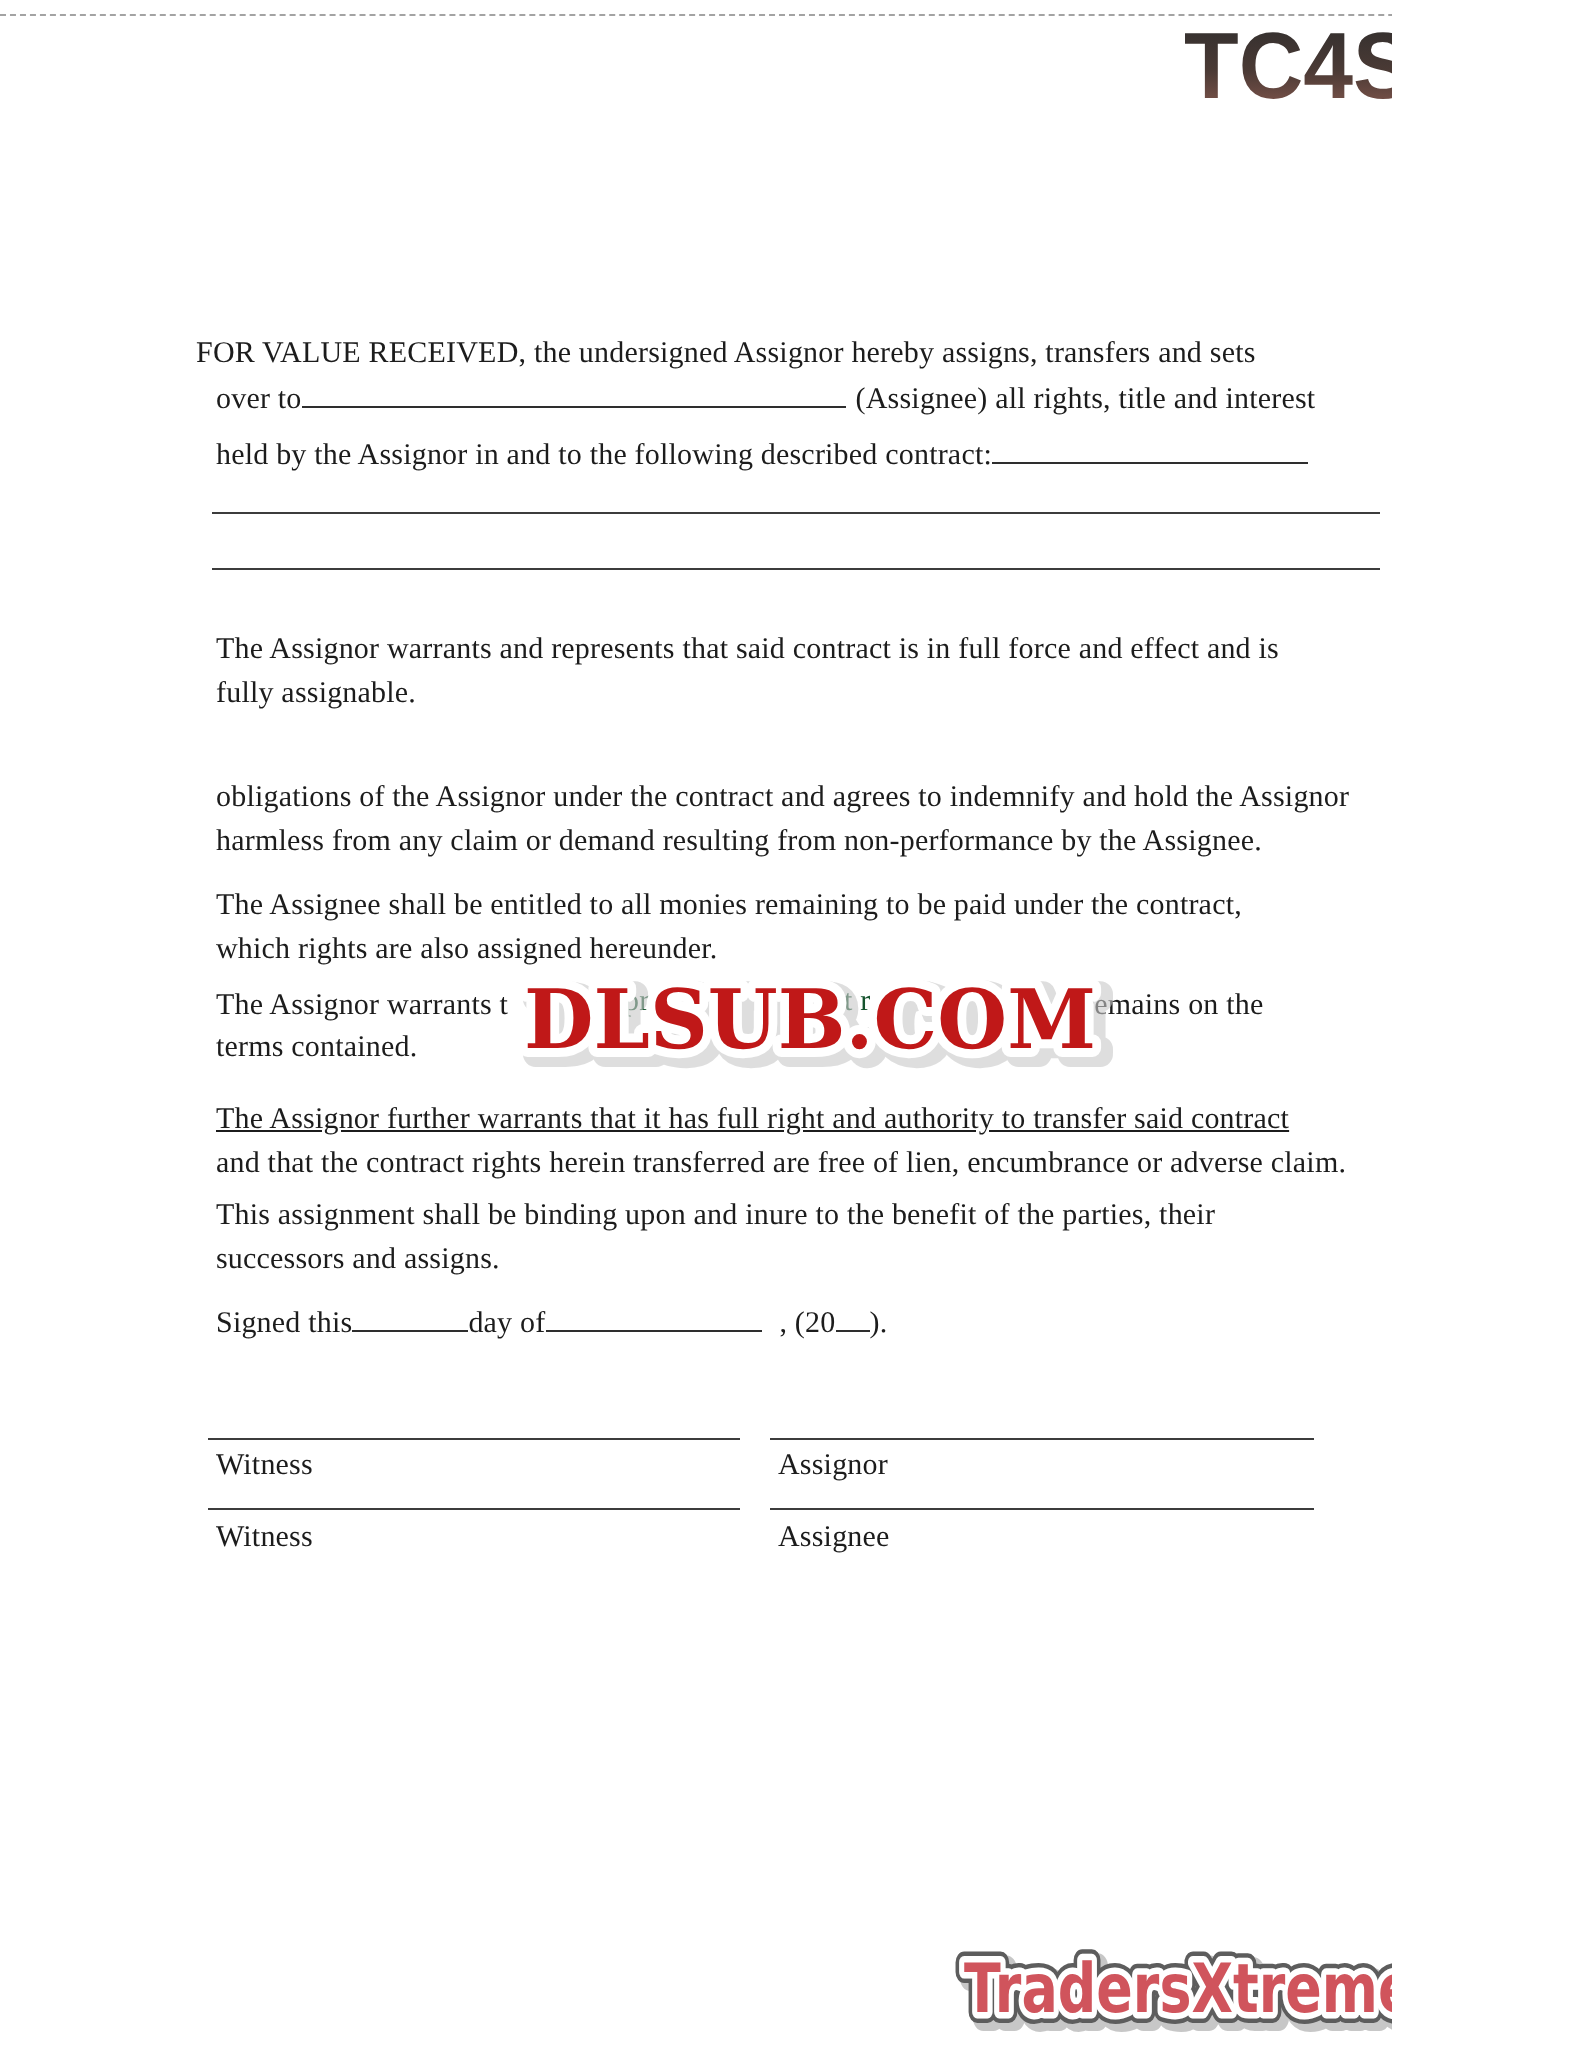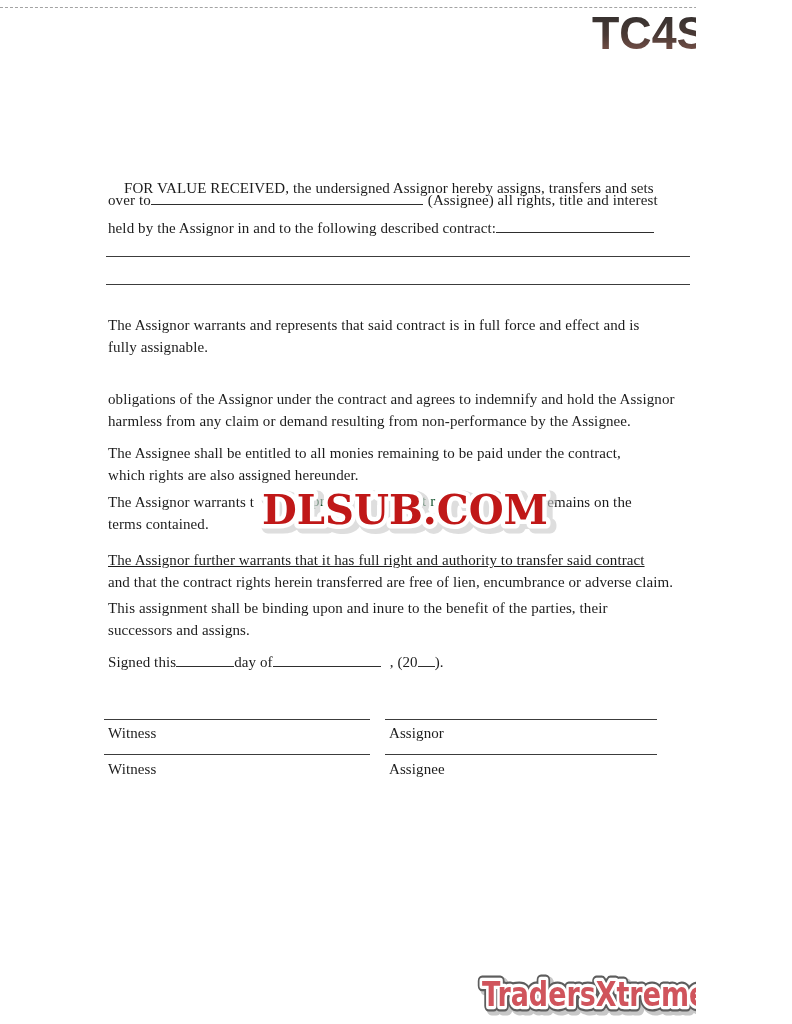--- a/index.html
+++ b/index.html
@@ -41,21 +41,21 @@
           <stop offset="0%" stop-color="#2d2d2d"></stop>
           <stop offset="55%" stop-color="#4a3a35"></stop>
           <stop offset="100%" stop-color="#8a5a50"></stop>
         </linearGradient>
       </defs>
       <text x="4" y="46" font-family="Liberation Sans, sans-serif" font-weight="bold" font-size="47" textLength="194" lengthAdjust="spacingAndGlyphs" fill="url(#tcg)">TC4S.net</text>
     </svg>
   </div>
 
 
-  <div class="tline" style="top:167px;left:124px;margin-top:11px;">FOR VALUE RECEIVED, the undersigned Assignor hereby assigns, transfers and sets</div>
+  <div class="tline" style="top:167px;left:98px;">FOR VALUE RECEIVED, the undersigned Assignor hereby assigns, transfers and sets</div>
   <div class="tline" style="top:190px;left:108px;">
     <span>over to</span><span class="blank" style="width:272px;margin-right:5px;"></span><span>(Assignee) all rights, title and interest</span>
   </div>
   <div class="tline" style="top:218px;left:108px;">
     <span>held by the Assignor in and to the following described contract:</span><span class="blank" style="width:158px;"></span>
   </div>
 
   <div class="wline" style="top:256px;left:106px;width:584px;"></div>
   <div class="wline" style="top:284px;left:106px;width:584px;"></div>
 

